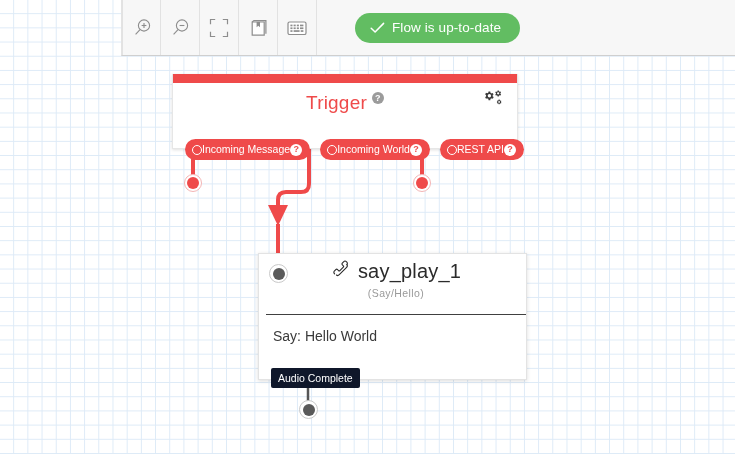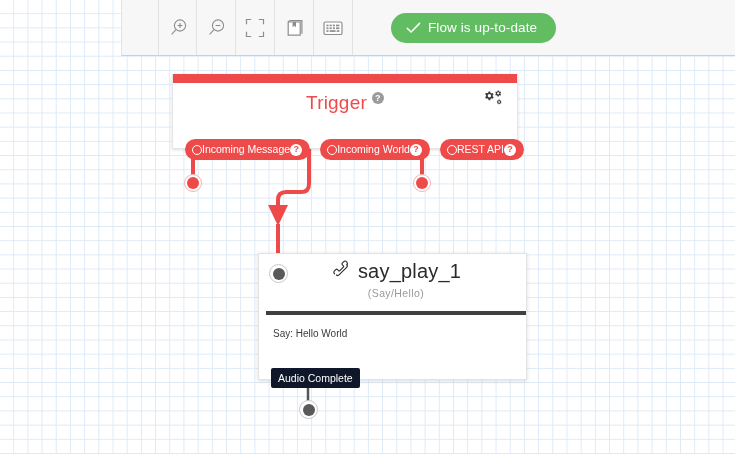--- a/index.html
+++ b/index.html
@@ -37,21 +37,20 @@
     top: 0;
     right: 0;
     height: 56px;
     background: #f7f7f7;
     border-bottom: 1px solid #cfcfcf;
     border-left: 1px solid #e3e3e3;
     box-sizing: border-box;
     display: flex;
     align-items: center;
     z-index: 40;
-    padding-left: 36px;
   }
   .tb-btn {
     width: 39px;
     height: 55px;
     display: flex;
     align-items: center;
     justify-content: center;
     border-right: 1px solid #e2e2e2;
     box-sizing: border-box;
     cursor: pointer;
@@ -180,21 +179,21 @@
     height: 127px;
     z-index: 20;
     background: #ffffff;
     border: 1px solid #e3e3e3;
     box-shadow: 0 1px 4px rgba(0,0,0,.14);
     box-sizing: border-box;
   }
   .say-head {
     height: 61px;
     box-sizing: border-box;
-    border-bottom: 4px solid #404040;
+    border-bottom: 1px solid #404040;
     padding-top: 6px;
     margin-left: 7px;
   }
   .say-title {
     display: flex;
     align-items: center;
     justify-content: center;
     gap: 7px;
     font-size: 20px;
     color: #2b2b2b;
@@ -202,21 +201,21 @@
   }
   .say-sub {
     text-align: center;
     font-size: 10.5px;
     color: #9a9a9a;
     margin-top: 4px;
     letter-spacing: .4px;
   }
   .say-body {
     padding: 13px 14px 0 14px;
-    font-size: 10px;
+    font-size: 14px;
     color: #3a3a3a;
   }
 
   .node-dot {
     position: absolute;
     width: 19px; height: 19px;
     border-radius: 50%;
     border: 1.5px solid #c9c9c9;
     background: #ffffff;
     box-sizing: border-box;

